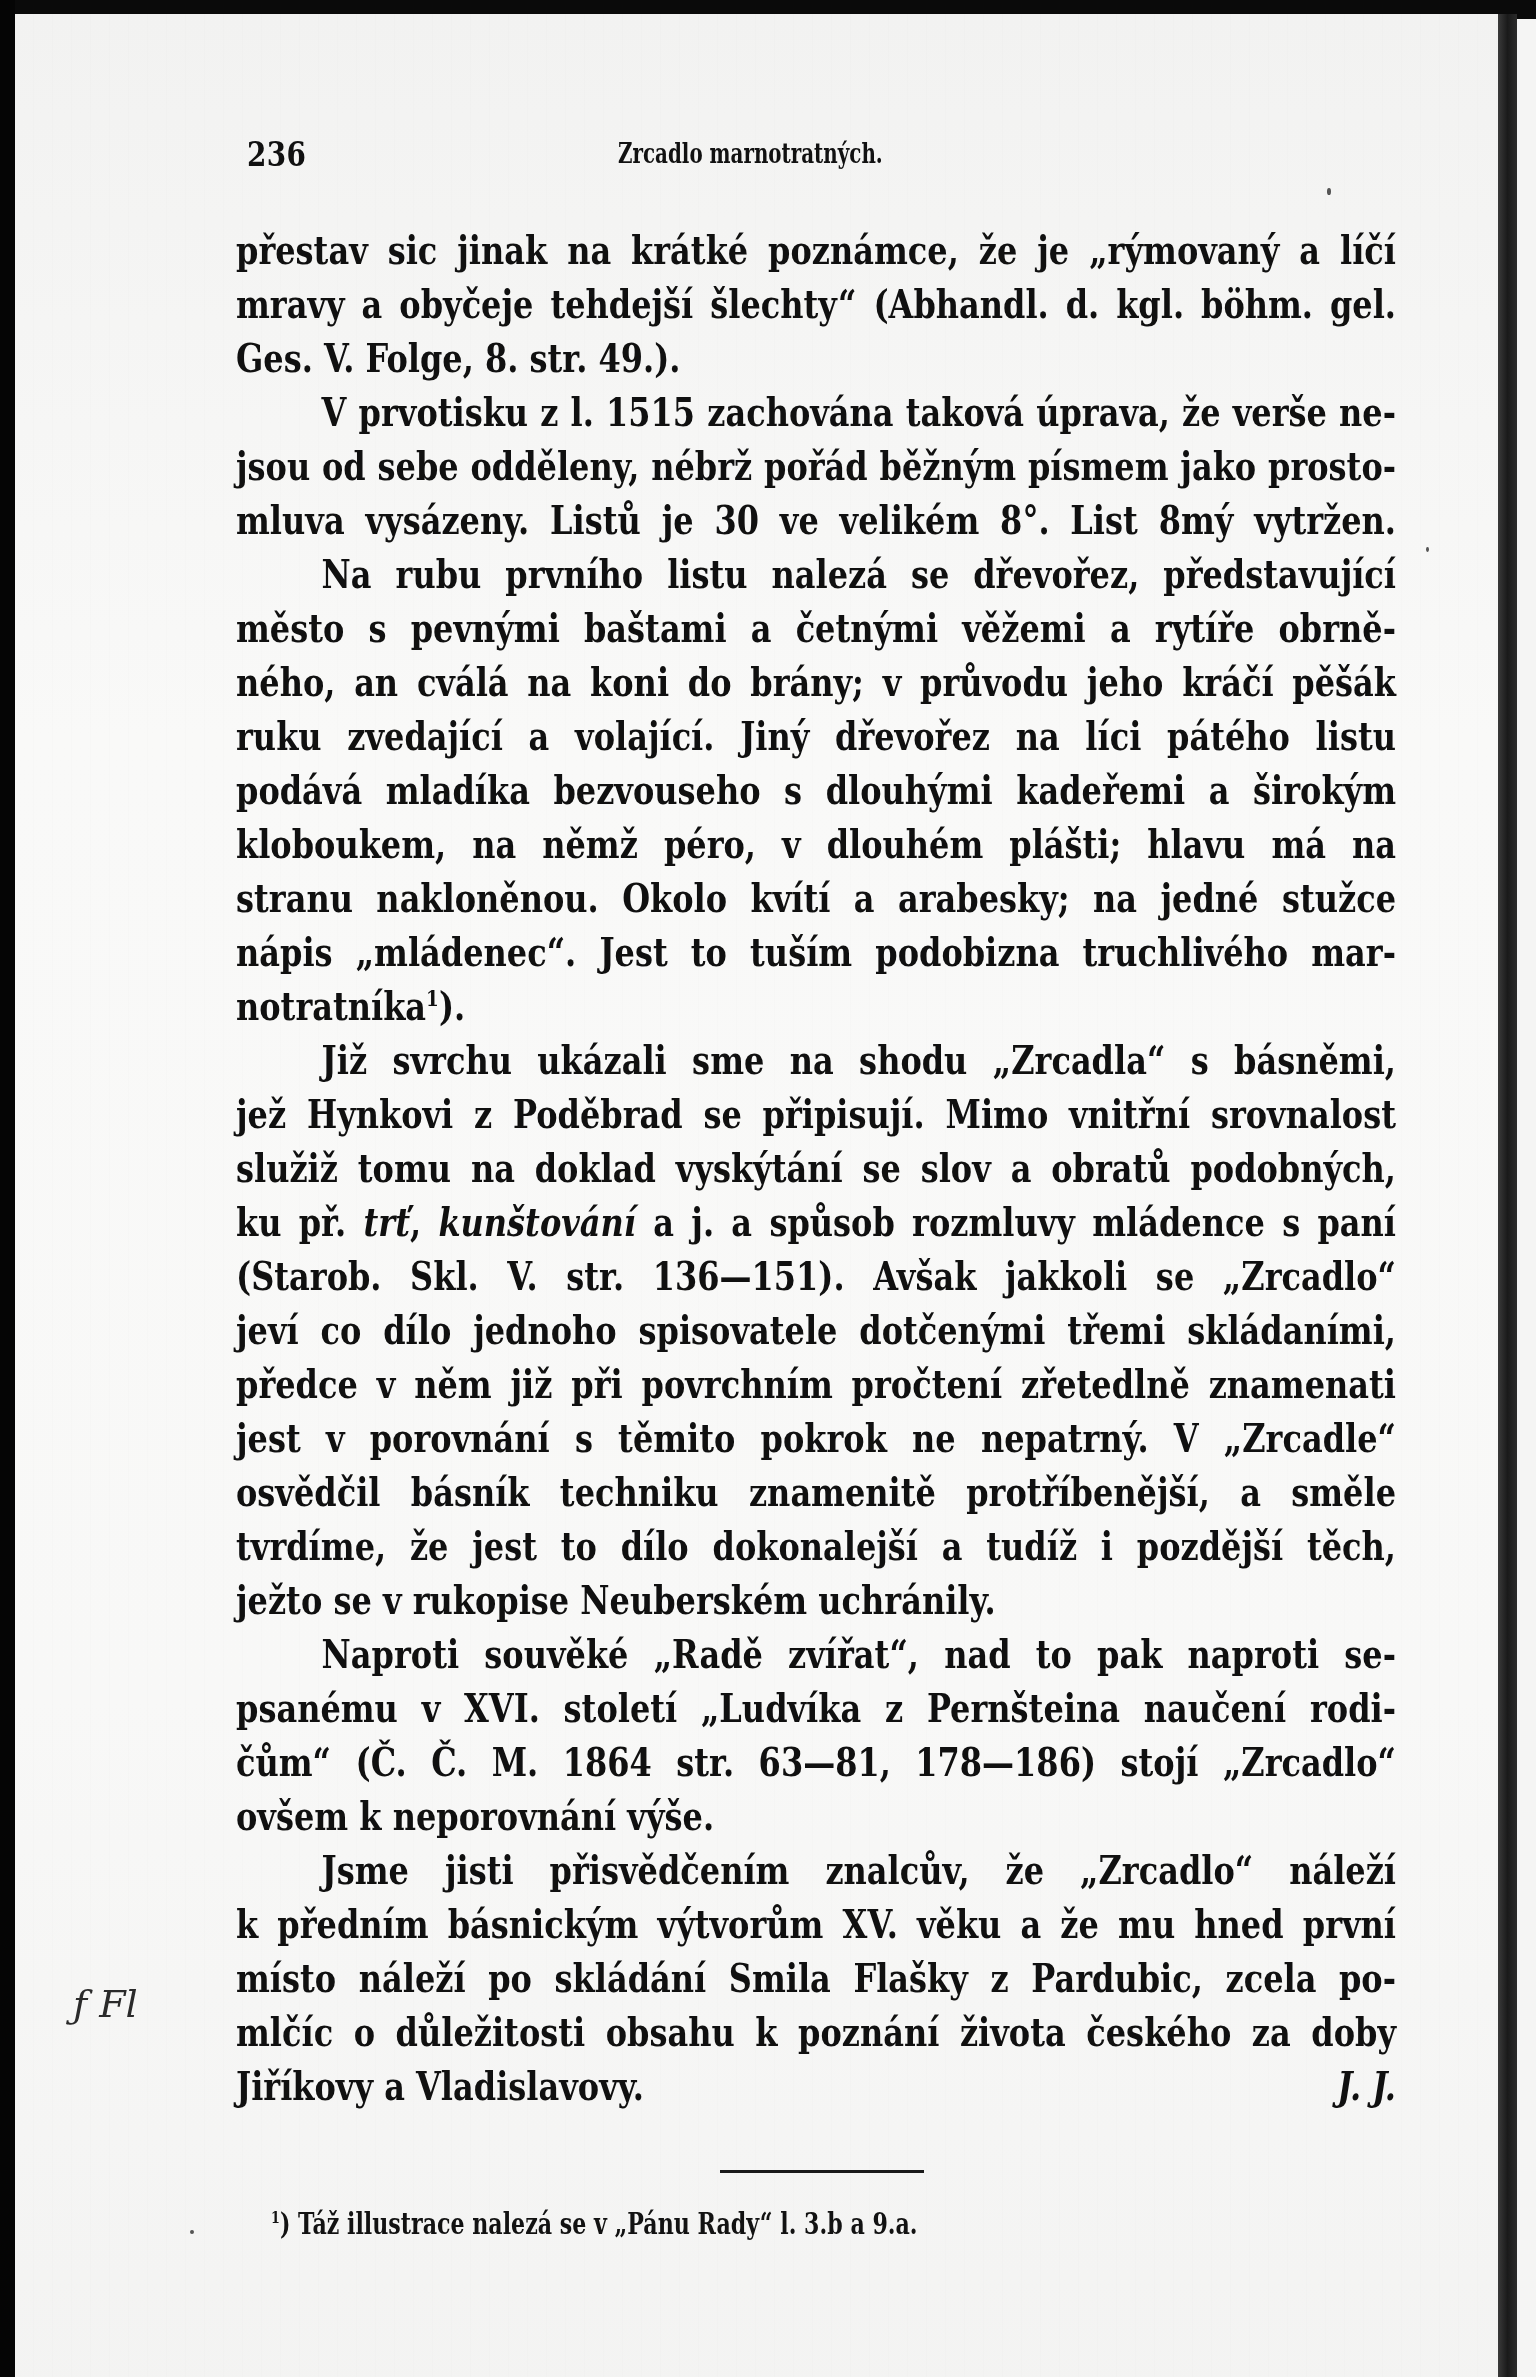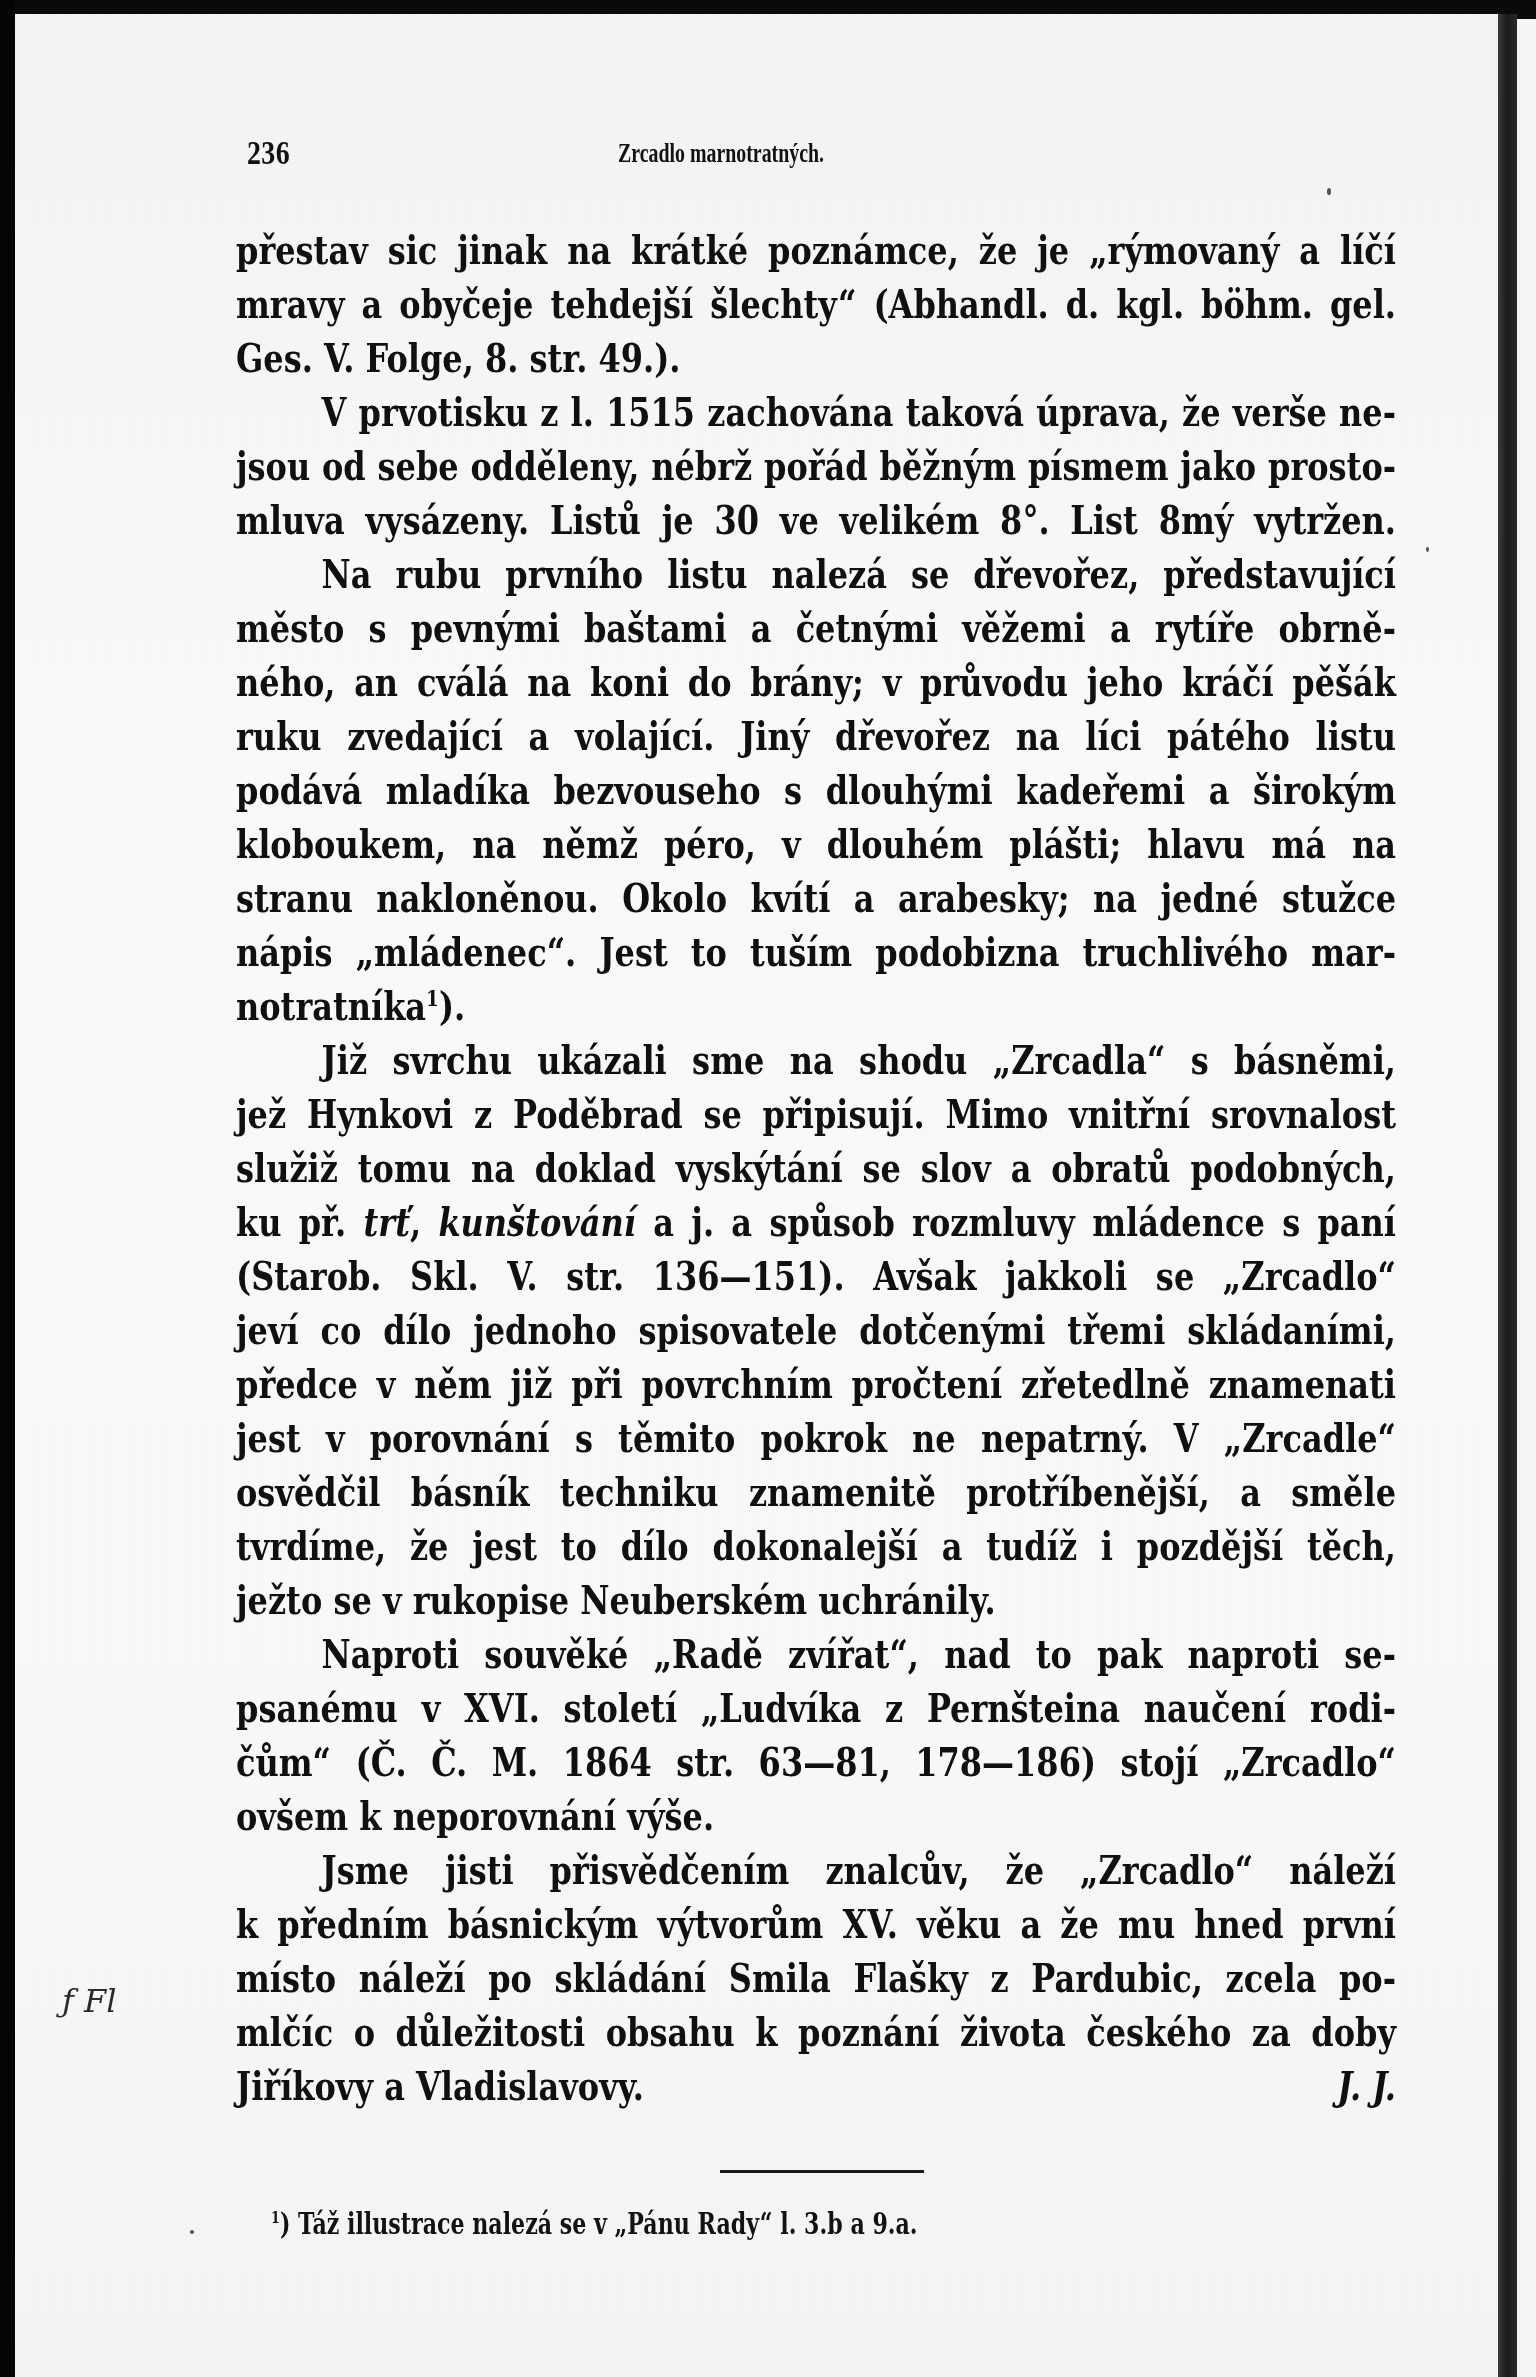--- a/index.html
+++ b/index.html
@@ -55,21 +55,20 @@
     background: #050505;
   }
 
   
   .running-head {
     position: absolute;
     top: 134px;
     left: 247px;
     width: 1189px;
     height: 43px;
-    font-family: Liberation Serif, serif;
   }
   .page-number {
     position: absolute;
     left: 0;
     top: 0;
     font-size: 34px;
     font-weight: bold;
     color: #111;
     letter-spacing: 0.5px;
     transform: scaleX(0.82);
@@ -134,28 +133,28 @@
     font-weight: bold;
     color: #121212;
     white-space: nowrap;
     transform: scaleX(0.75);
     transform-origin: left top;
   }
   .footnote sup { font-size: 17px; vertical-align: super; line-height: 0; }
 
   .margin-note {
     position: absolute;
-    left: 62px;
+    left: 73px;
     top: 1985px;
     width: 90px;
     height: 76px;
     color: #2a2a2a;
     font-family: "DejaVu Serif", serif;
     font-style: italic;
-    font-size: 32px;
+    font-size: 38px;
     line-height: 1;
   }
 
   .speck { position: absolute; background: #555; border-radius: 50%; }
 </style>
 </head>
 <body>
 
 <div class="scan"></div>
 <div class="left-edge"></div>

